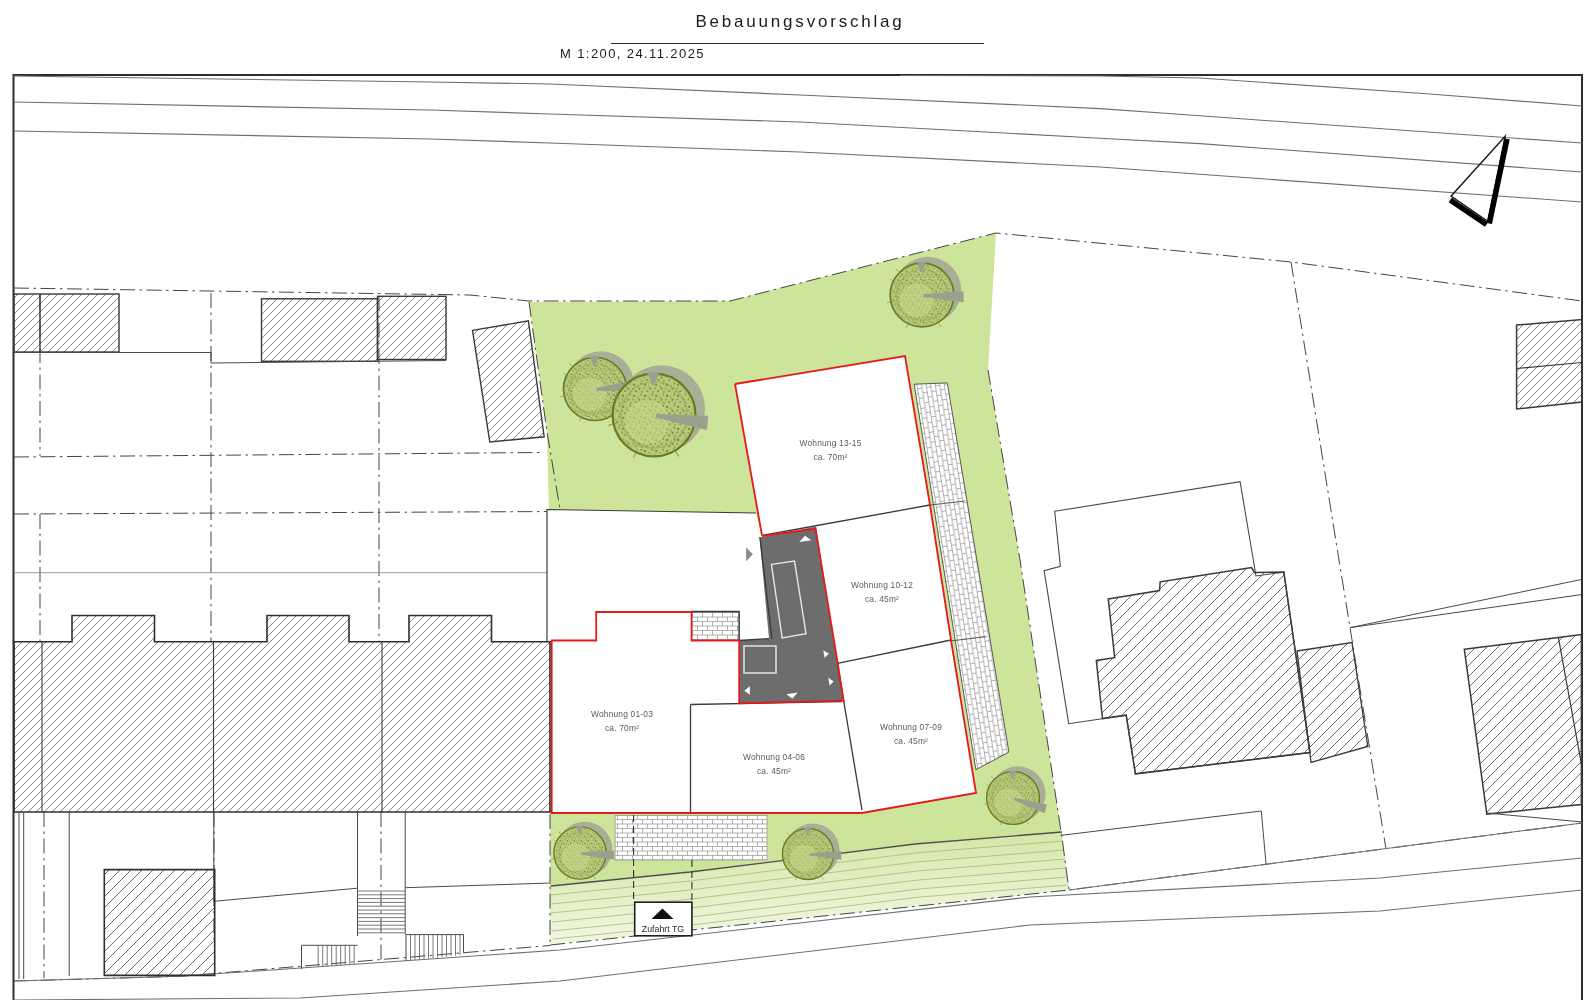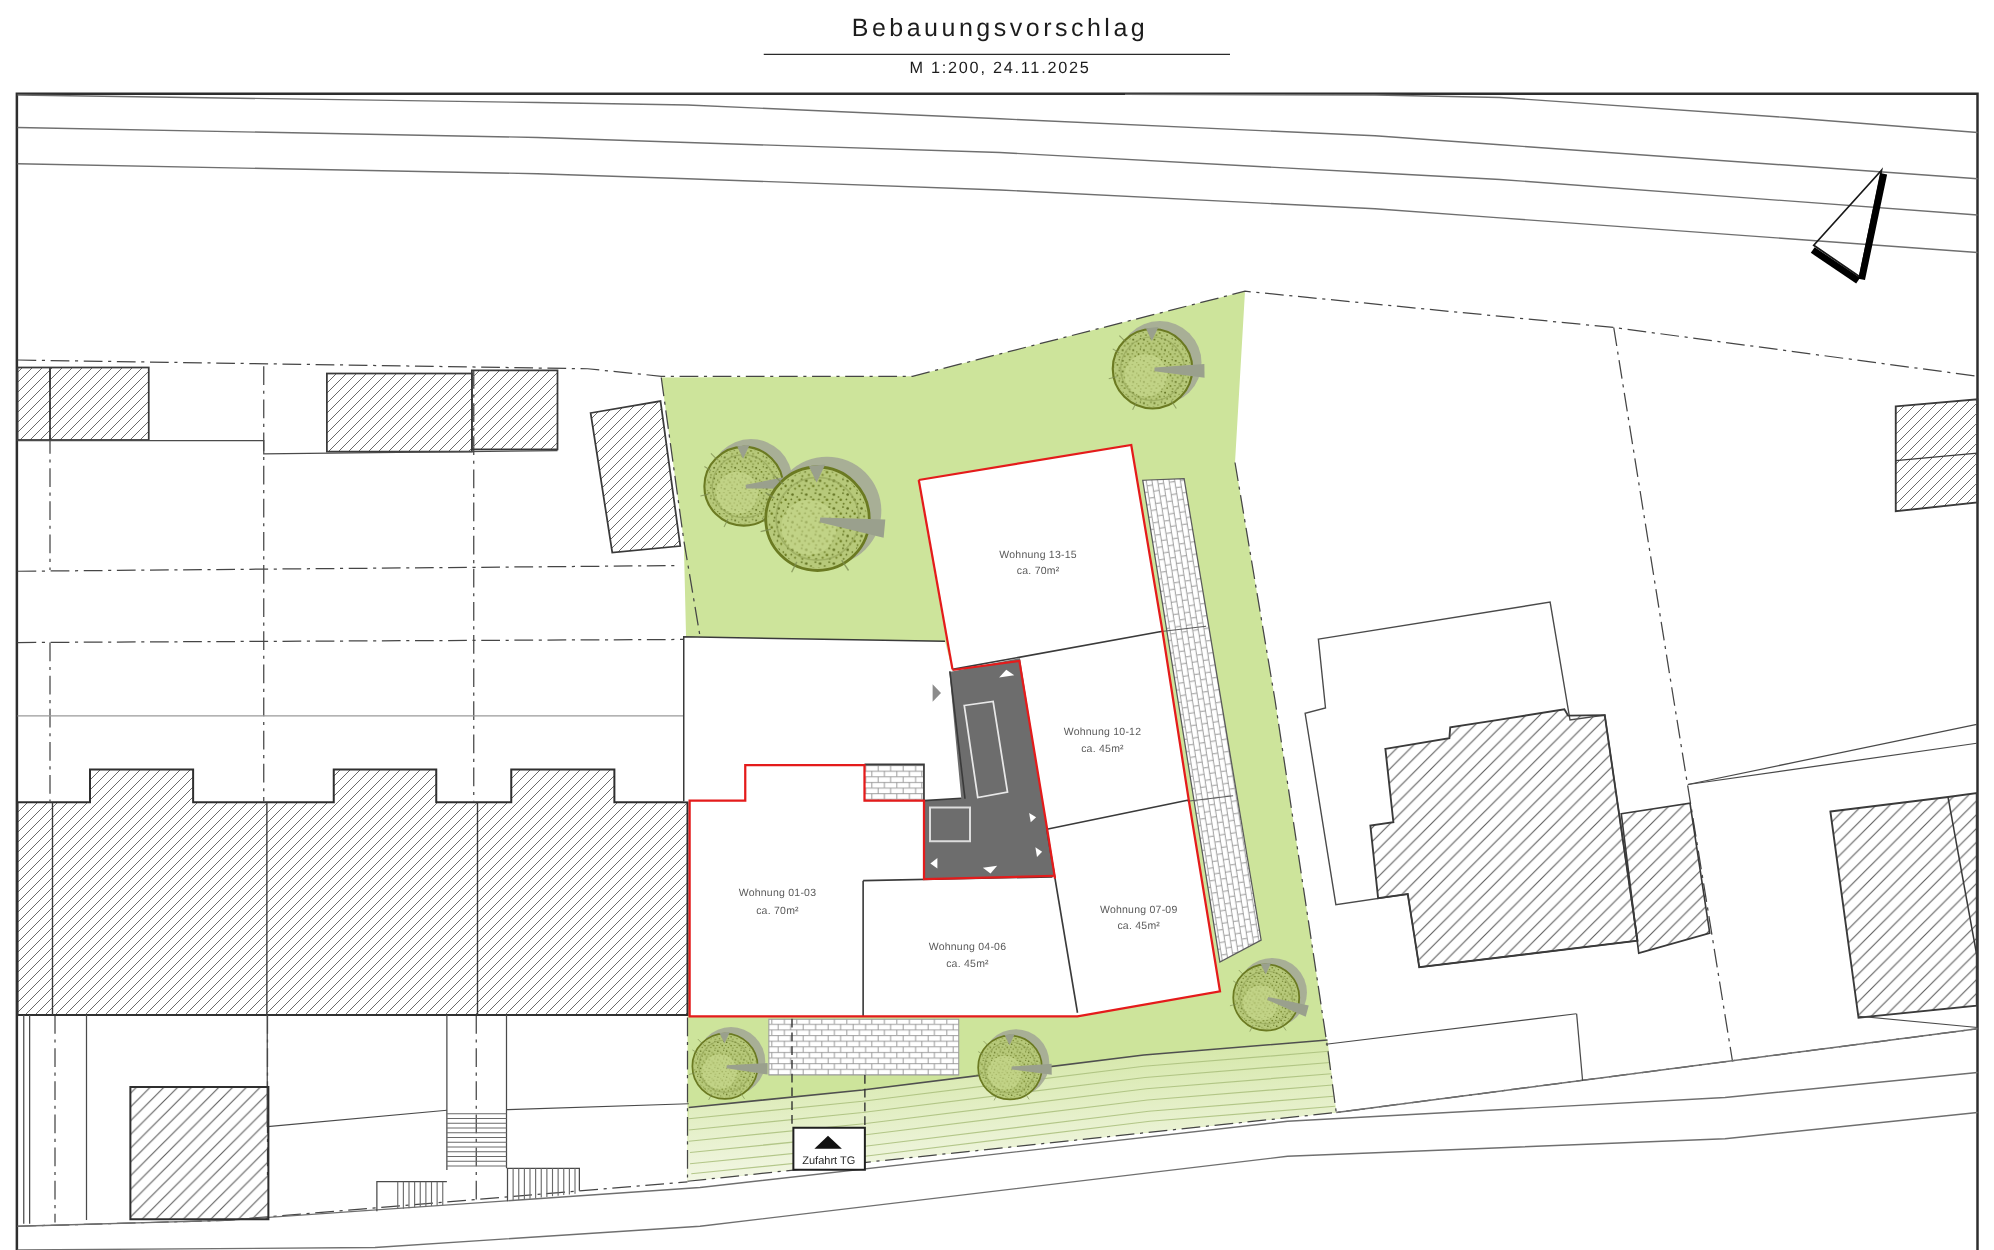--- a/index.html
+++ b/index.html
@@ -1,18 +1,18 @@
 <!DOCTYPE html>
 <html><head>
 <meta charset="utf-8">
 <style>
   html,body{margin:0;padding:0;background:#ffffff;}
   body{width:1595px;height:1000px;overflow:hidden;font-family:"Liberation Sans", sans-serif;}
-  #t1{position:absolute;left:560px;top:12px;width:480px;text-align:center;font-size:20px;letter-spacing:2.8px;color:#1c1c1c;}
-  #t2{position:absolute;left:560px;top:46px;width:480px;text-align:center;font-size:13px;letter-spacing:1.4px;color:#1c1c1c;}
+  #t1{position:absolute;left:560px;top:12px;width:480px;text-align:center;font-size:17px;letter-spacing:2.8px;color:#1c1c1c;}
+  #t2{position:absolute;left:560px;top:46px;width:480px;text-align:left;font-size:13px;letter-spacing:1.4px;color:#1c1c1c;}
 </style>
 </head>
 <body>
 <svg width="1595" height="1000" viewBox="0 0 1595 1000">
 <defs>
   <pattern id="hat" patternUnits="userSpaceOnUse" width="8" height="8">
     <path d="M-2,2 L2,-2 M0,8 L8,0 M6,10 L10,6" stroke="#6a6a6a" stroke-width="0.8" fill="none"></path>
   </pattern>
   <pattern id="hat2" patternUnits="userSpaceOnUse" width="11" height="11">
     <path d="M-2,2 L2,-2 M0,11 L11,0 M9,13 L13,9" stroke="#5e5e5e" stroke-width="0.9" fill="none"></path>

